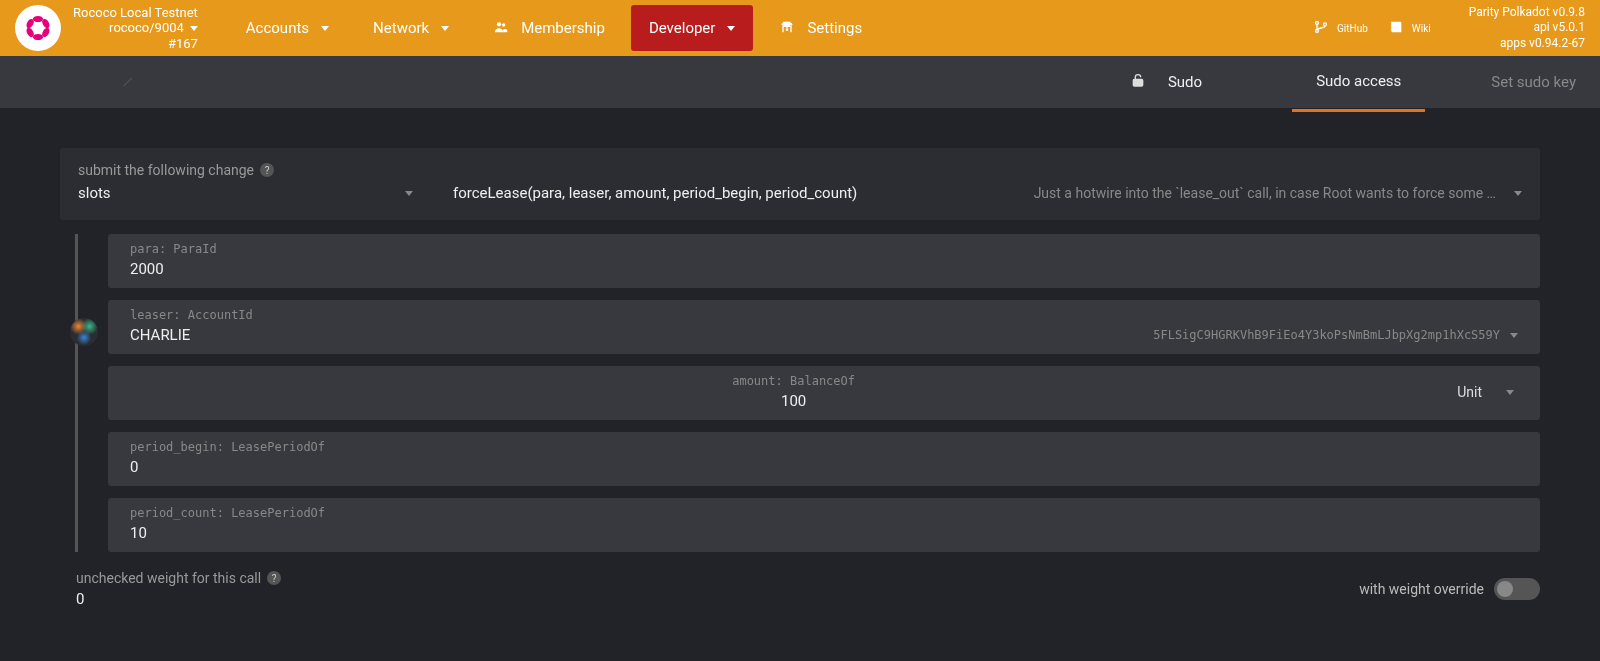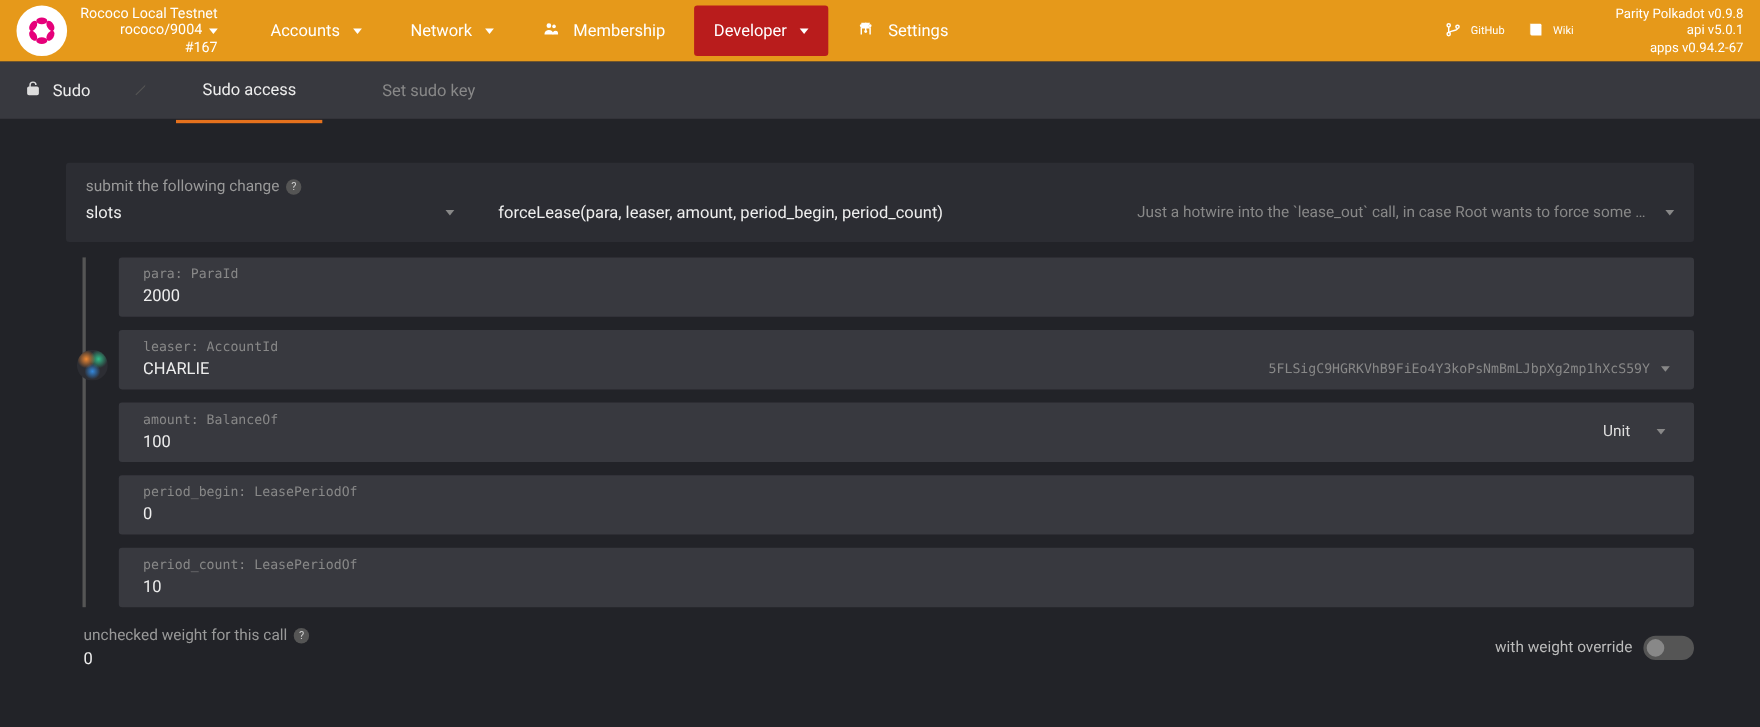--- a/index.html
+++ b/index.html
@@ -94,24 +94,25 @@
       line-height: 1.3;
       margin-left: 18px;
     }
     
     
     .subnav {
       background: #38393f;
       height: 52px;
       display: flex;
       align-items: center;
-      padding-left: 22px;
+      padding-left: 12px;
       color: #ccc;
-      gap: 0;
+      gap: 12px;
       position: relative;
+      justify-content: flex-end;
     }
     .subnav-icon { margin-right: 10px; font-size: 15px; }
     .subnav-title {
       font-size: 15px;
       color: #eee;
       margin-right: 48px;
     }
     .subnav-sep {
       position: absolute;
       left: 118px;
@@ -273,21 +274,21 @@
       background: radial-gradient(circle at 30% 30%, #e83, transparent 30%),
                   radial-gradient(circle at 70% 30%, #3b8, transparent 30%),
                   radial-gradient(circle at 50% 70%, #38d, transparent 30%),
                   #2c2d33;
     }
     .param-field.amount {
       display: flex;
       justify-content: space-between;
       align-items: center;
     }
-    .amount-left { display: flex; flex-direction: column; flex:1; }
+    .amount-left { display: flex; flex-direction: column; flex:1;align-items:center; }
     .unit-dd {
       display: flex;
       align-items: center;
       gap: 24px;
       color: #ddd;
       font-size: 14px;
       cursor: pointer;
       padding-right: 4px;
     }
     

